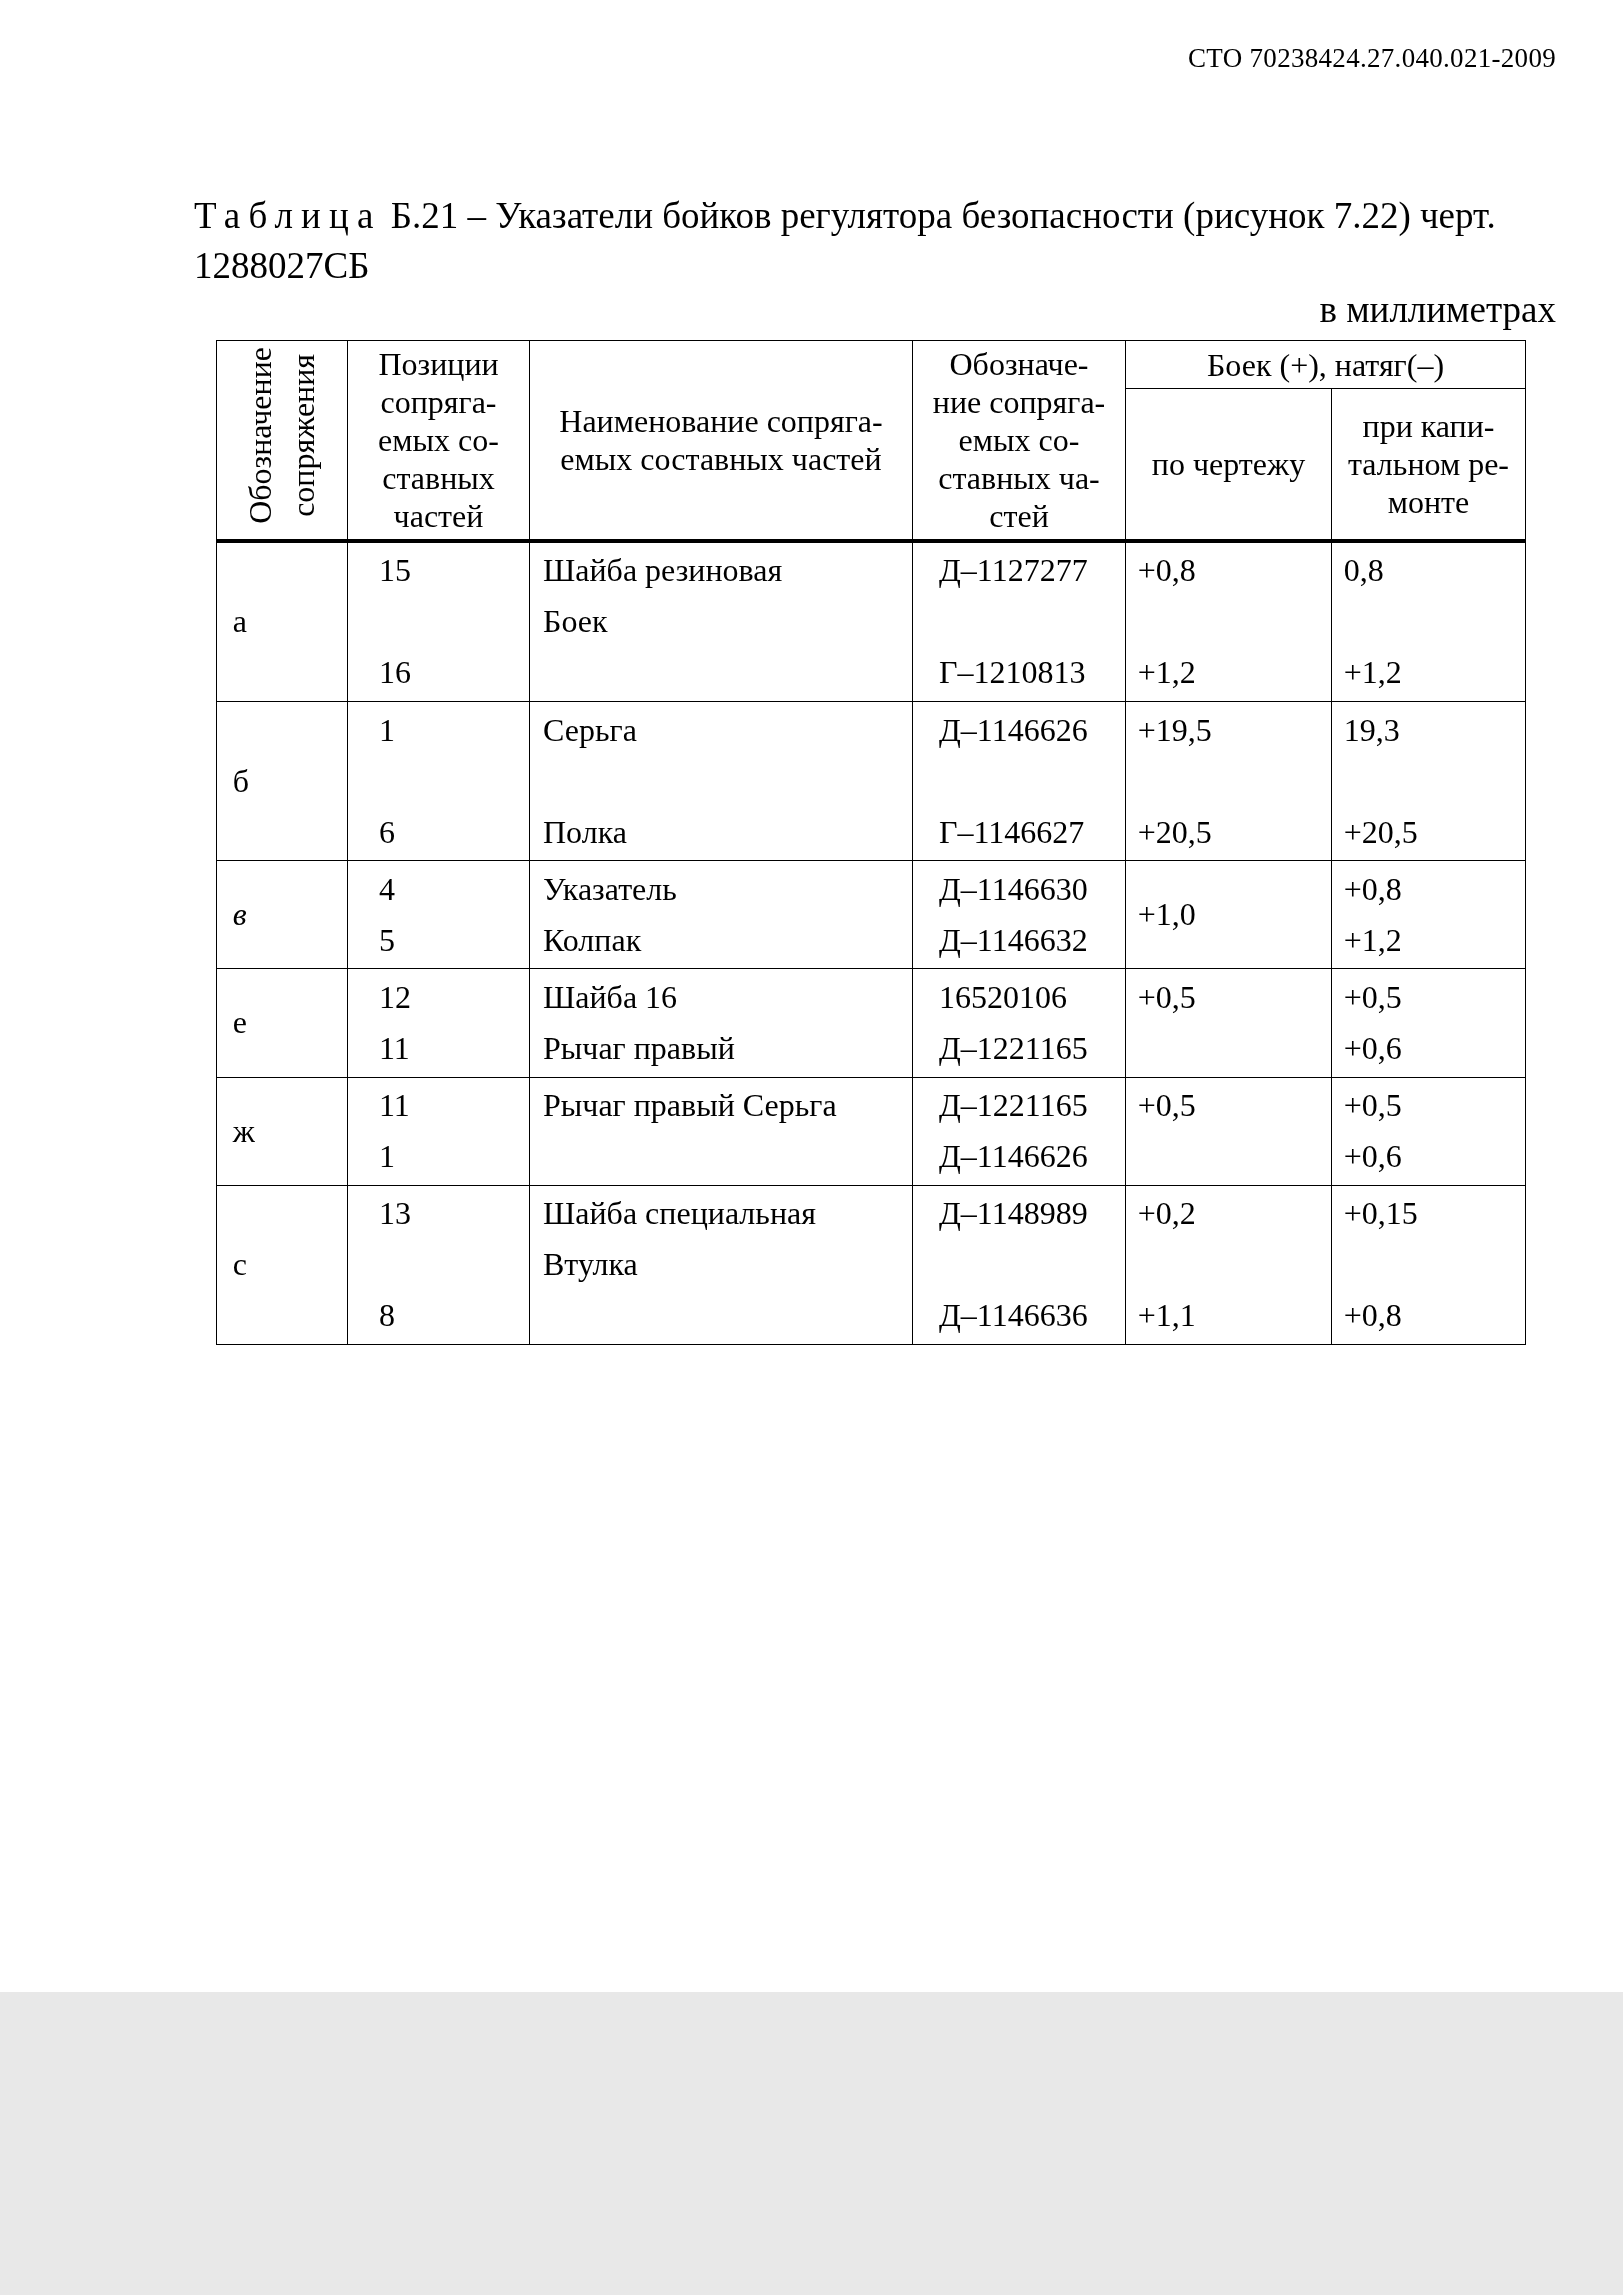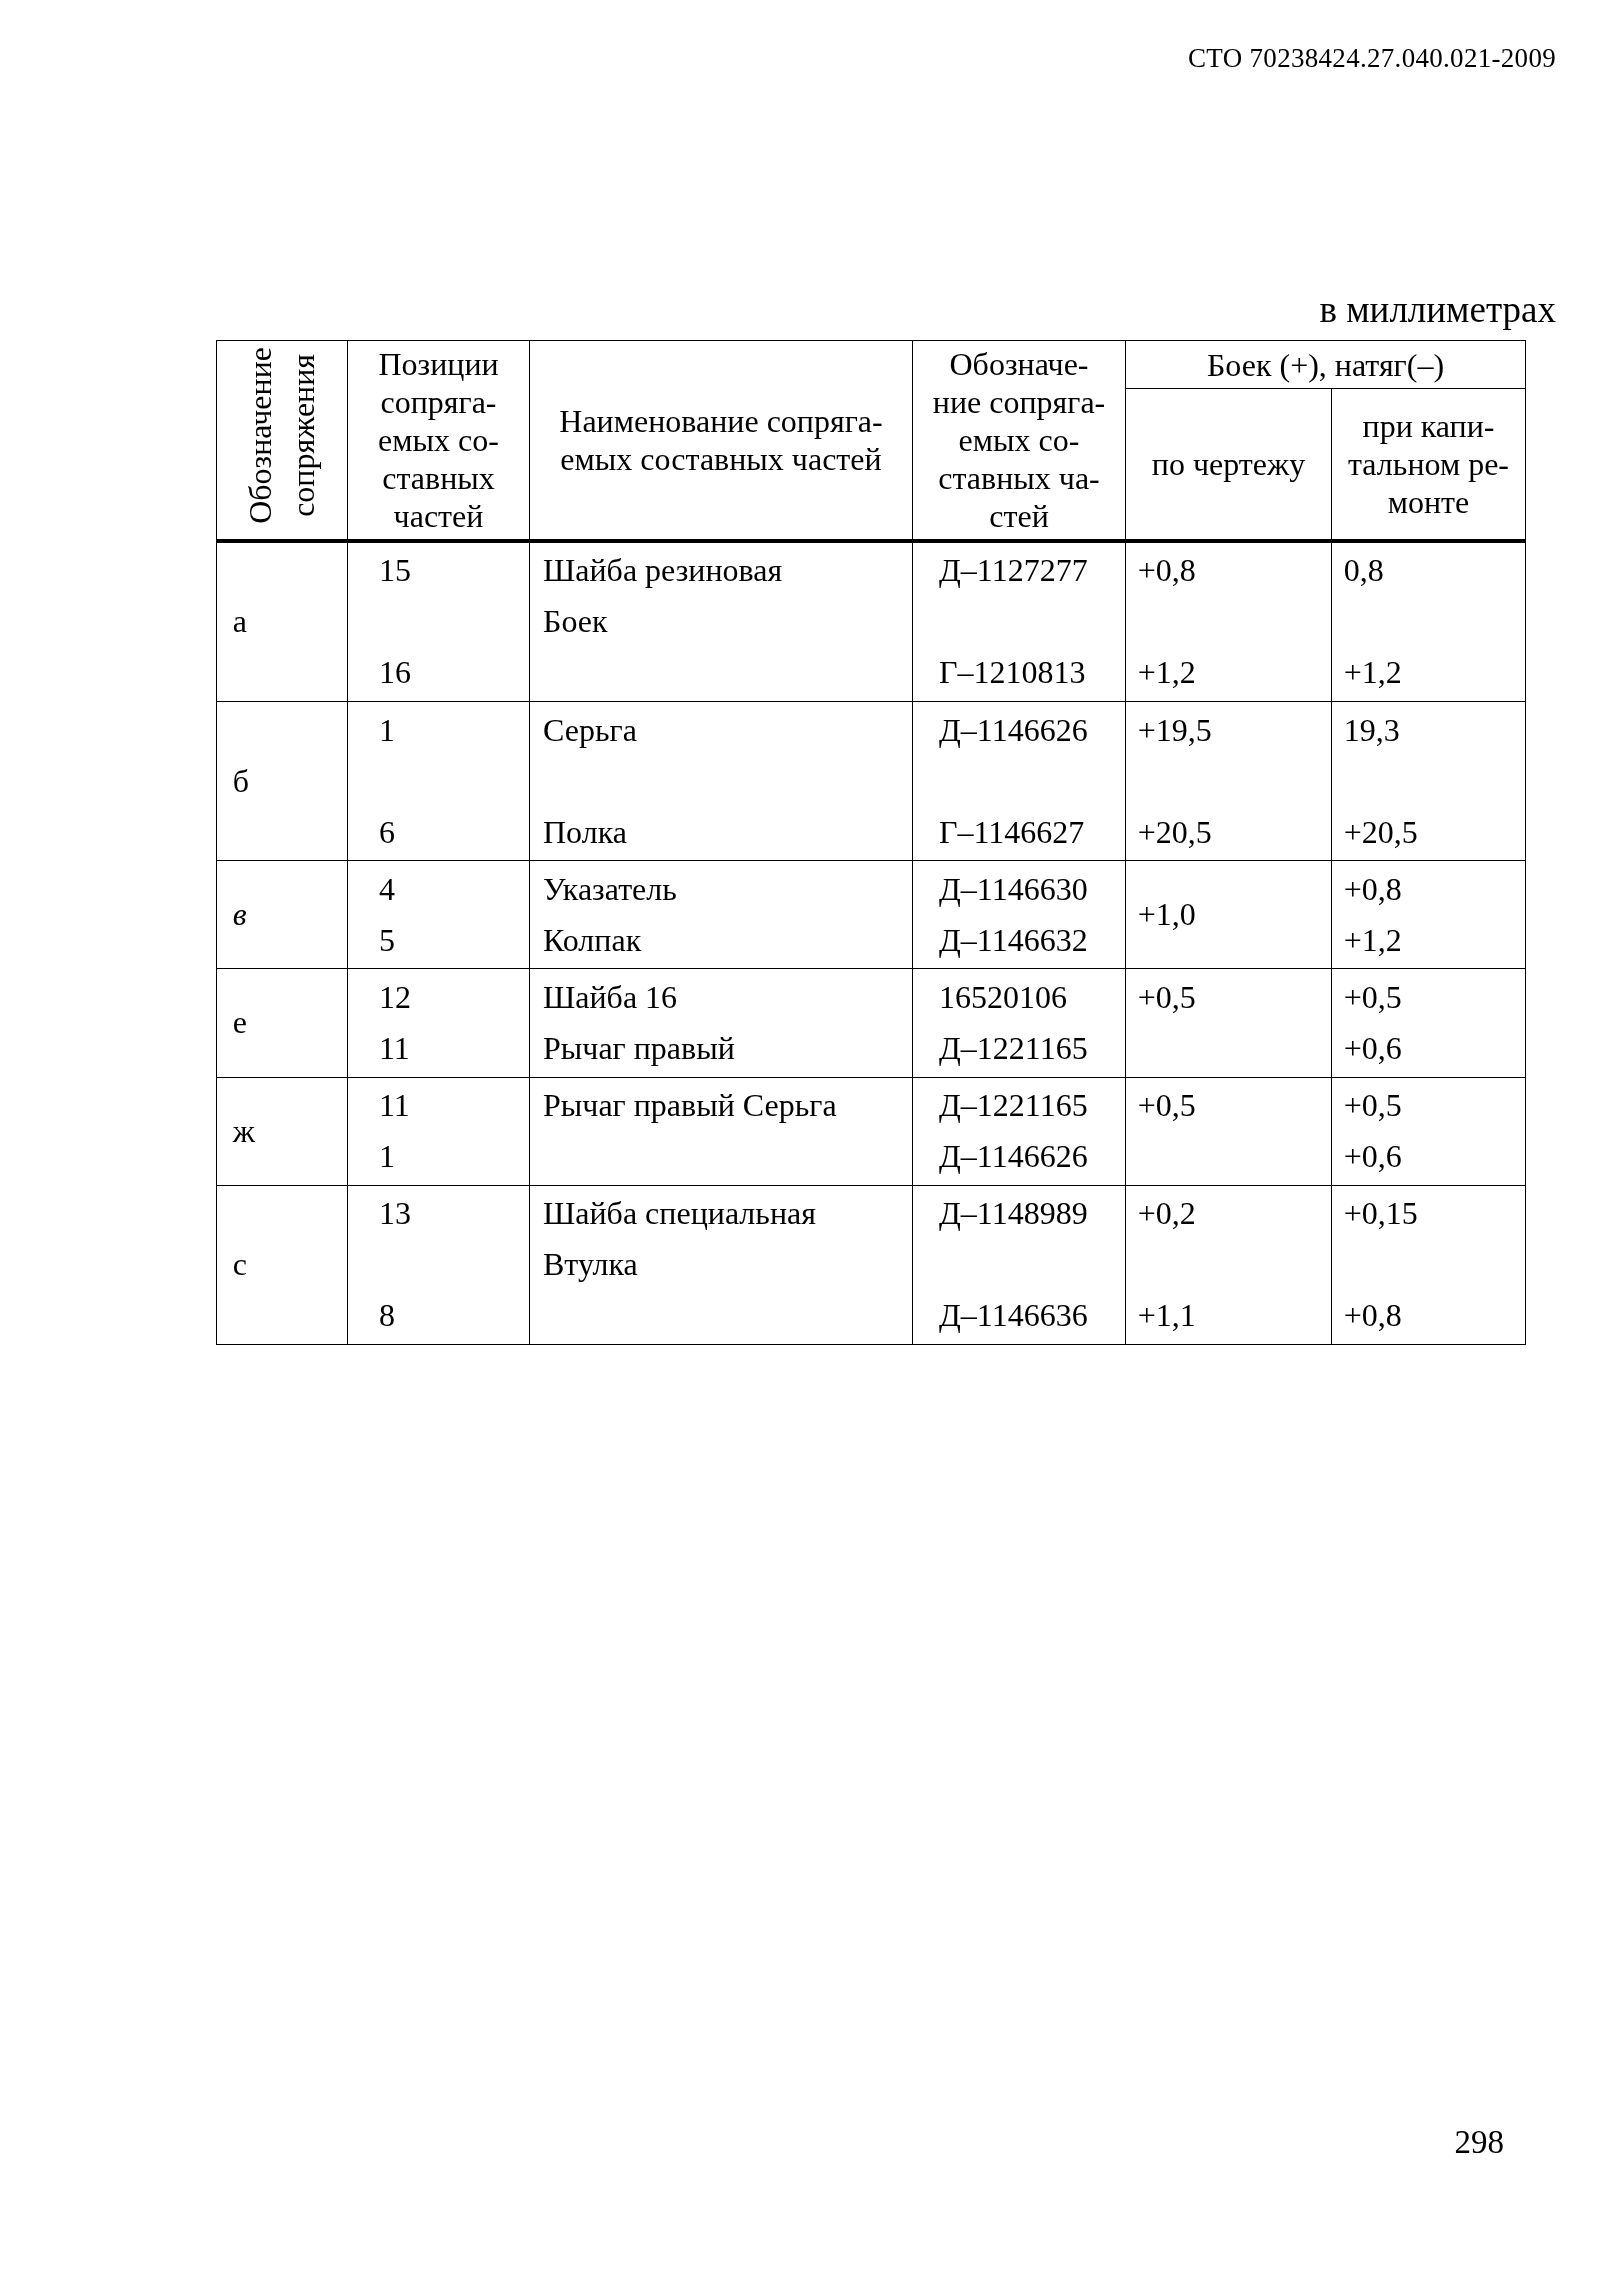--- a/index.html
+++ b/index.html
@@ -1,20 +1,20 @@
 <!DOCTYPE html>
 <html style="font-size:10.5px"><head>
 <meta charset="utf-8">
 <style>
   * { margin: 0; padding: 0; box-sizing: border-box; }
   html, body { background: #e8e8e8; }
   .page {
     position: relative;
     width: 1623px;
-    height: 2295px;
+    height: 1992px;
     margin: 0 auto;
     background: #ffffff;
     font-family: "Liberation Serif", "DejaVu Serif", serif;
     color: #000;
   }
   .doc-code {
     position: absolute;
     top: 43px;
     right: 67px;
     font-size: 27px;
@@ -88,20 +88,21 @@
     font-size: 33px;
   }
 </style>
 </head>
 <body>
 
 <div class="page">
 
   <div class="doc-code">СТО 70238424.27.040.021-2009</div>
 
+  <p class="title"><span class="spaced">Таблица</span> <span>Б.21 – Указатели бойков регулятора безопасности (рисунок 7.22) черт.</span><br><span>1288027СБ</span></p>
 
   <div class="units-note">в миллиметрах</div>
 
   <div class="tablewrap">
     <table>
       <colgroup>
         <col style="width:131px">
         <col style="width:182px">
         <col style="width:383px">
         <col style="width:213px">

